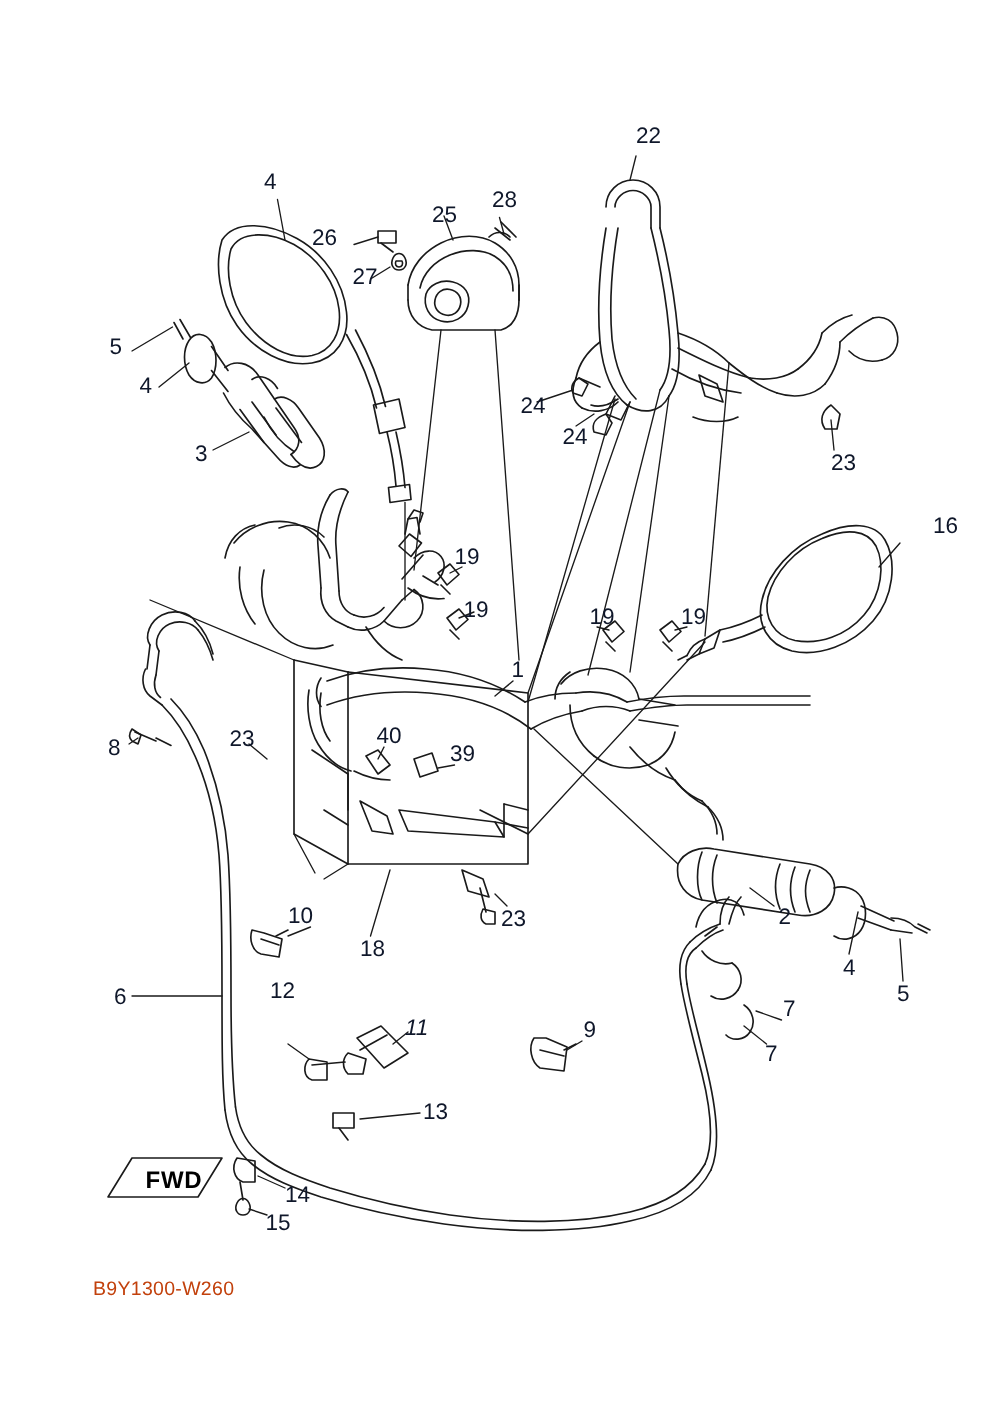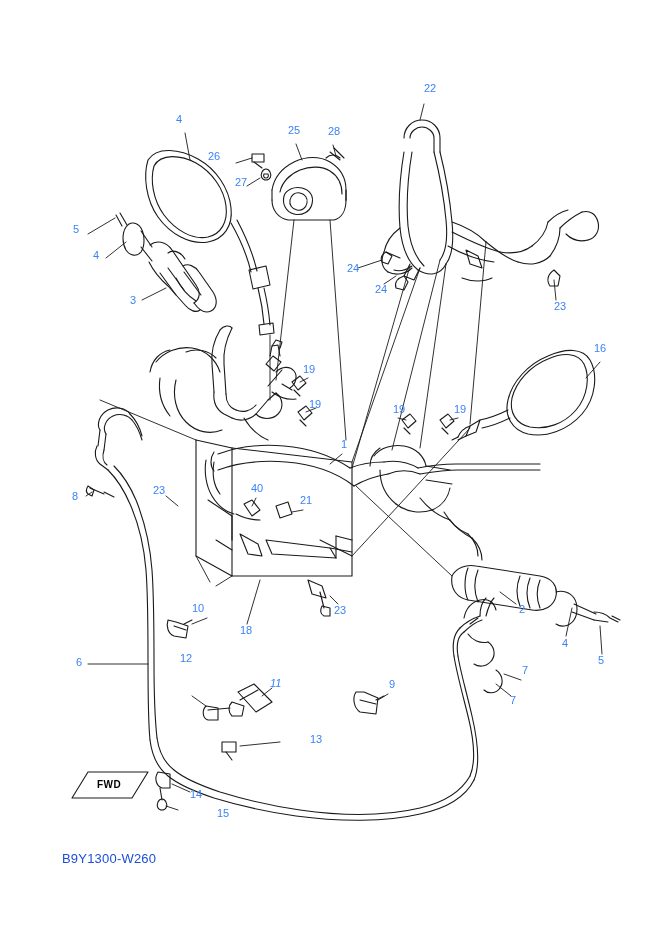--- a/index.html
+++ b/index.html
@@ -22,38 +22,38 @@
   }
   svg.dwg {
     position: absolute;
     left: 0; top: 0;
     width: 661px;
     height: 935px;
   }
   .callout {
     position: absolute;
     font-family: "Liberation Sans", sans-serif;
-    font-size: 11px;
-    color: #3b82f6;
+    font-size: 15px;
+    color: #0f172a;
     line-height: 1;
     white-space: nowrap;
     user-select: none;
   }
   .partcode {
     position: absolute;
     font-family: "Liberation Sans", sans-serif;
     font-size: 13px;
-    color: #1d4ed8;
+    color: #c2410c;
     letter-spacing: 0.2px;
     white-space: nowrap;
   }
   .fwd-label {
     position: absolute;
     font-family: "Liberation Sans", sans-serif;
-    font-size: 10px;
+    font-size: 16px;
     font-weight: bold;
     color: #000000;
     letter-spacing: 0.5px;
   }
 </style>
 </head>
 <body>
 
 <div id="diagram-root">
 
@@ -359,53 +359,53 @@
         <path d="M486,242 L470,424"></path>
         <path d="M446,264 L420,448"></path>
         <path d="M330,220 L346,440"></path>
         <path d="M294,220 L276,380"></path>
       </g>
     </g>
   </svg>
 
   <div class="callout" style="left:176px;top:114px;">4</div>
   <div class="callout" style="left:424px;top:83px;">22</div>
-  <div class="callout" style="left:288px;top:125px;">25</div>
+  <div class="callout" style="left:288px;top:136px;">25</div>
   <div class="callout" style="left:328px;top:126px;">28</div>
   <div class="callout" style="left:208px;top:151px;">26</div>
   <div class="callout" style="left:235px;top:177px;">27</div>
   <div class="callout" style="left:73px;top:224px;">5</div>
   <div class="callout" style="left:93px;top:250px;">4</div>
   <div class="callout" style="left:130px;top:295px;">3</div>
   <div class="callout" style="left:347px;top:263px;">24</div>
   <div class="callout" style="left:375px;top:284px;">24</div>
   <div class="callout" style="left:554px;top:301px;">23</div>
-  <div class="callout" style="left:594px;top:343px;">16</div>
+  <div class="callout" style="left:622px;top:343px;">16</div>
   <div class="callout" style="left:303px;top:364px;">19</div>
   <div class="callout" style="left:309px;top:399px;">19</div>
   <div class="callout" style="left:393px;top:404px;">19</div>
   <div class="callout" style="left:454px;top:404px;">19</div>
   <div class="callout" style="left:341px;top:439px;">1</div>
   <div class="callout" style="left:72px;top:491px;">8</div>
   <div class="callout" style="left:153px;top:485px;">23</div>
   <div class="callout" style="left:251px;top:483px;">40</div>
-  <div class="callout" style="left:300px;top:495px;">21</div>
+  <div class="callout" style="left:300px;top:495px;">39</div>
   <div class="callout" style="left:519px;top:604px;">2</div>
   <div class="callout" style="left:562px;top:638px;">4</div>
   <div class="callout" style="left:598px;top:655px;">5</div>
   <div class="callout" style="left:192px;top:603px;">10</div>
   <div class="callout" style="left:334px;top:605px;">23</div>
   <div class="callout" style="left:240px;top:625px;text-align:right;">18</div>
   <div class="callout" style="left:76px;top:657px;">6</div>
   <div class="callout" style="left:522px;top:665px;">7</div>
   <div class="callout" style="left:510px;top:695px;">7</div>
   <div class="callout" style="left:389px;top:679px;">9</div>
   <div class="callout" style="left:270px;top:678px;font-style:italic;">11</div>
   <div class="callout" style="left:180px;top:653px;">12</div>
-  <div class="callout" style="left:282px;top:734px;margin-left:28px;">13</div>
+  <div class="callout" style="left:282px;top:734px;">13</div>
   <div class="callout" style="left:190px;top:789px;">14</div>
-  <div class="callout" style="left:177px;top:808px;margin-left:40px;">15</div>
+  <div class="callout" style="left:177px;top:808px;">15</div>
 
   <div class="fwd-label" style="left:97px;top:779px;">FWD</div>
 
   <div class="partcode" style="left:62px;top:851px;">B9Y1300-W260</div>
 
 </div>
 
 </body></html>

